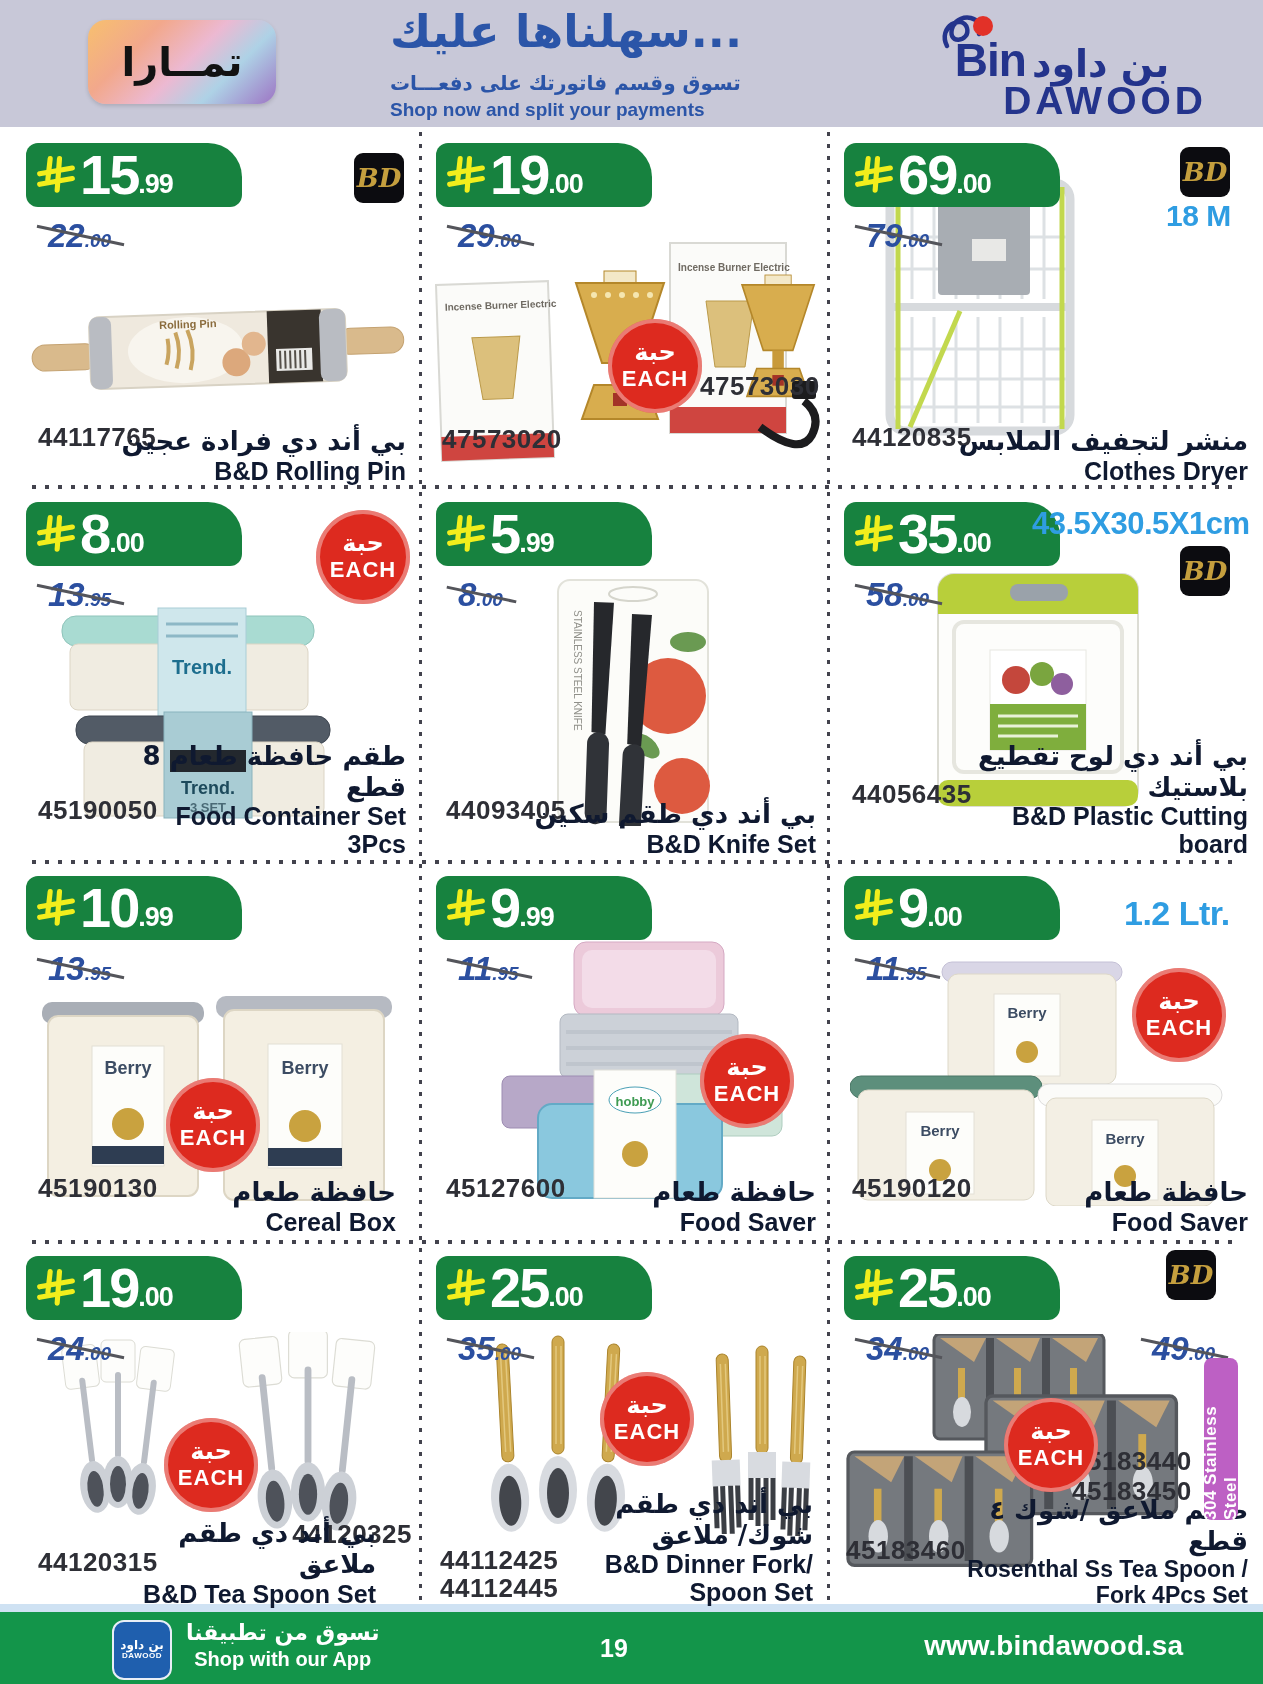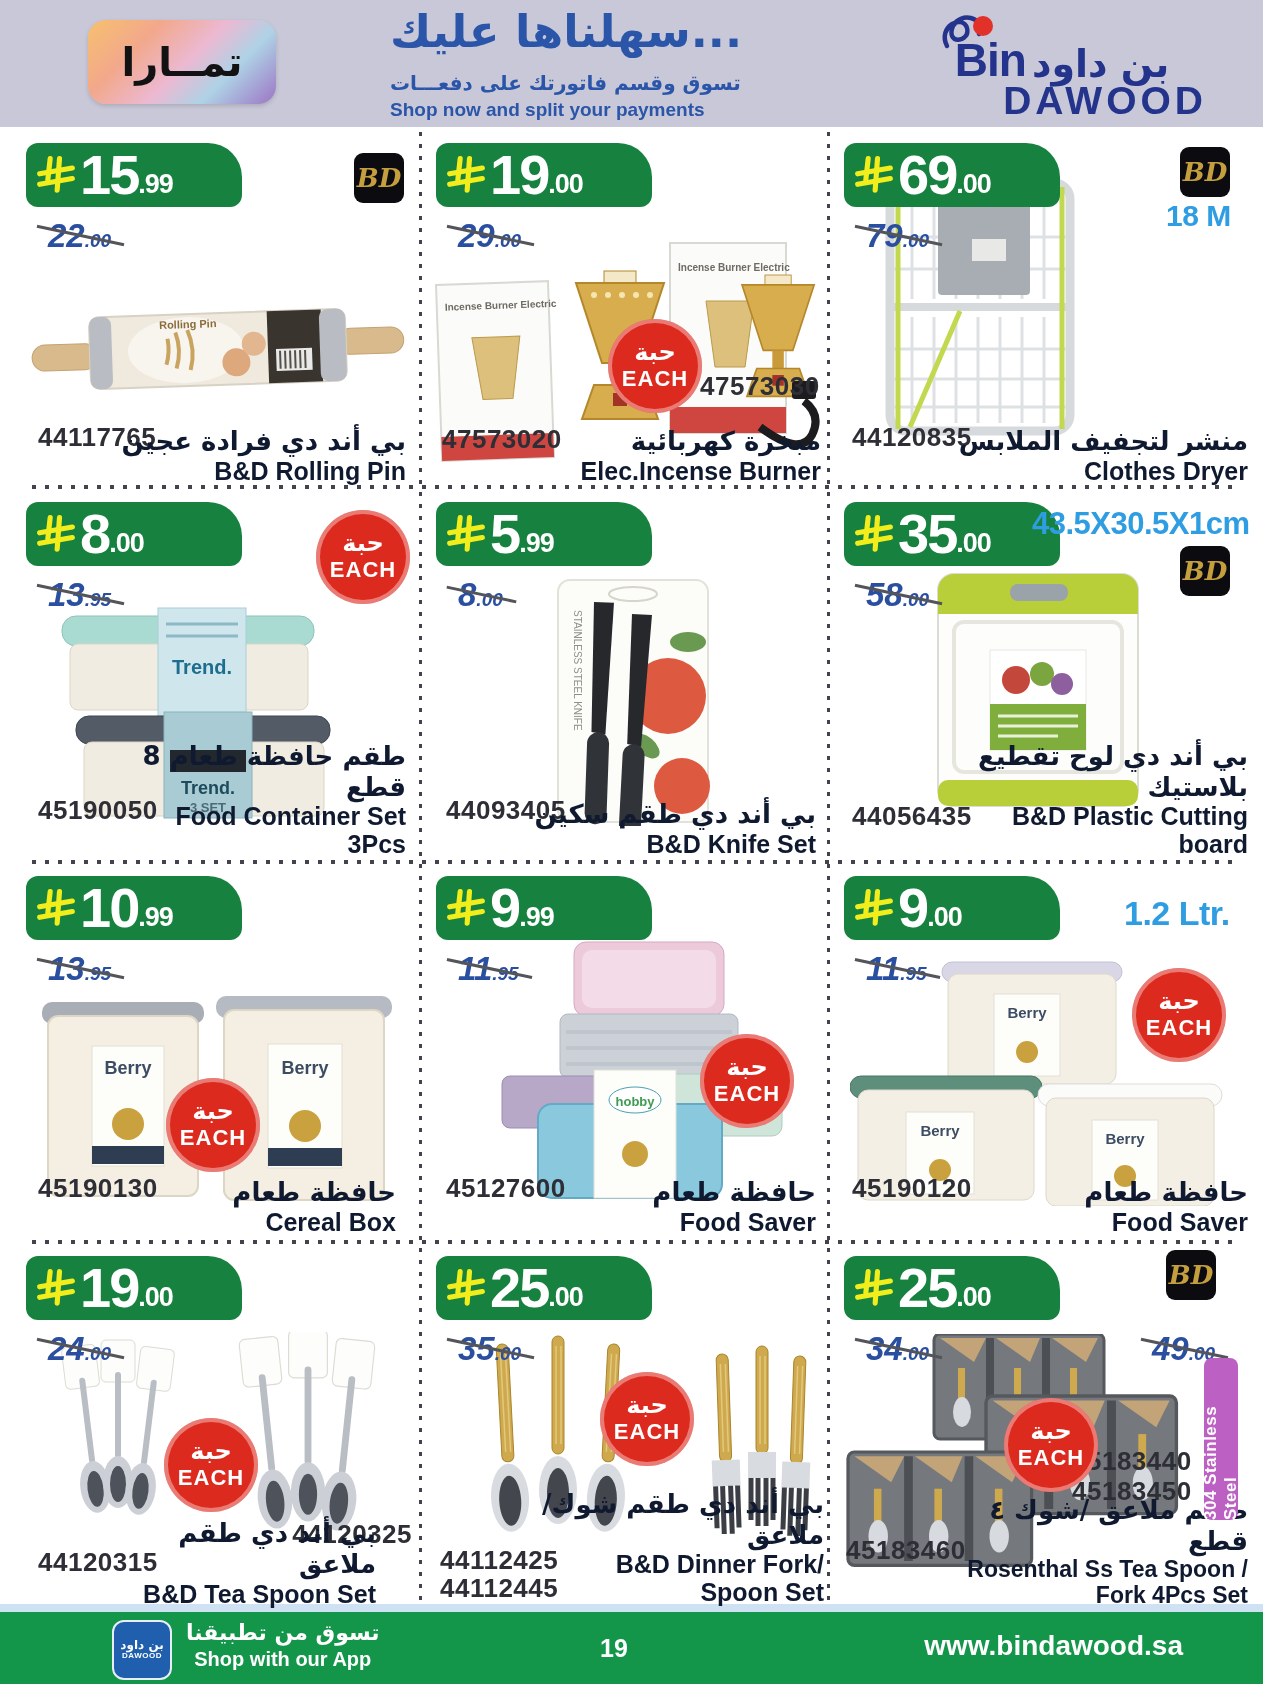--- a/index.html
+++ b/index.html
@@ -193,24 +193,20 @@
       <path d="M330 196 q40 30 52 8 q10 -20 -8 -34" stroke="#1c1c1e" stroke-width="8" fill="none"></path>
       <rect x="362" y="150" width="24" height="18" rx="3" fill="#1c1c1e"></rect>
     </svg>
   </div>
   <div class="each" style="left:180px;top:186px">
     <span class="e-ar">حبة</span>
     <span class="e-en">EACH</span>
   </div>
   <div class="code" style="left:272px;top:238px">47573030</div>
   <div class="code" style="left:14px;bottom:30px">47573020</div>
-  <div class="names" style="left:95px;right:5px;bottom:0px">
-    <div class="ar">مبخرة كهربائية</div>
-    <div class="en">Elec.Incense Burner</div>
-  </div>
 </div>
 
 <div class="cell" style="top:133px;left:836px;width:412px;height:352px">
   <div class="banner">
     <span class="sar">
         <svg width="42" height="42" viewBox="0 0 36 36">
           <g stroke="#f2ee1c" stroke-width="4.4" stroke-linecap="round" fill="none">
             <path d="M13 4 L11 22"></path>
             <path d="M21 4 L19 31"></path>
             <path d="M4 17 L32 12"></path>
@@ -354,21 +350,21 @@
       <rect x="20" y="210" width="200" height="26" rx="10" fill="#b8cf3a"></rect>
       <rect x="36" y="52" width="168" height="150" rx="10" fill="none" stroke="#e6e6df" stroke-width="4"></rect>
       <rect x="72" y="80" width="96" height="100" fill="#ffffff" stroke="#e8e8e2"></rect>
       <circle cx="98" cy="110" r="14" fill="#c4473c"></circle>
         <circle cx="124" cy="104" r="12" fill="#7aa53f"></circle>
         <circle cx="144" cy="114" r="11" fill="#8e5f9e"></circle>
       <rect x="72" y="134" width="96" height="46" fill="#7fae3d"></rect>
       <path d="M80 146 h80 M80 156 h80 M80 166 h60" stroke="#e9f2d8" stroke-width="3"></path>
     </svg>
   </div>
-  <div class="code" style="left:16px;bottom:28px">44056435</div>
+  <div class="code" style="left:16px;bottom:50px">44056435</div>
   <div class="names" style="left:120px;right:0px;bottom:2px">
     <div class="ar">بي أند دي لوح تقطيع بلاستيك</div>
     <div class="en">B&amp;D Plastic Cutting board</div>
   </div>
 </div>
 
 <div class="cell" style="top:866px;left:18px;width:398px;height:374px">
   <div class="banner">
     <span class="sar">
         <svg width="42" height="42" viewBox="0 0 36 36">
@@ -595,21 +591,21 @@
       <use href="#gfk" transform="translate(322,20)"></use>
       <use href="#gfk" transform="translate(360,30) rotate(2)"></use>
     </svg>
   </div>
   <div class="each" style="left:172px;top:126px">
     <span class="e-ar">حبة</span>
     <span class="e-en">EACH</span>
   </div>
   <div class="code" style="left:12px;bottom:32px">44112425</div>
   <div class="code" style="left:12px;bottom:4px">44112445</div>
-  <div class="names" style="left:110px;right:2px;bottom:2px">
+  <div class="names" style="left:110px;right:13px;bottom:2px">
     <div class="ar">بي أند دي طقم شوك/ ملاعق</div>
     <div class="en">B&amp;D Dinner Fork/ Spoon Set</div>
   </div>
 </div>
 
 <div class="cell" style="top:1246px;left:836px;width:412px;height:362px">
   <div class="banner">
     <span class="sar">
         <svg width="42" height="42" viewBox="0 0 36 36">
           <g stroke="#f2ee1c" stroke-width="4.4" stroke-linecap="round" fill="none">

